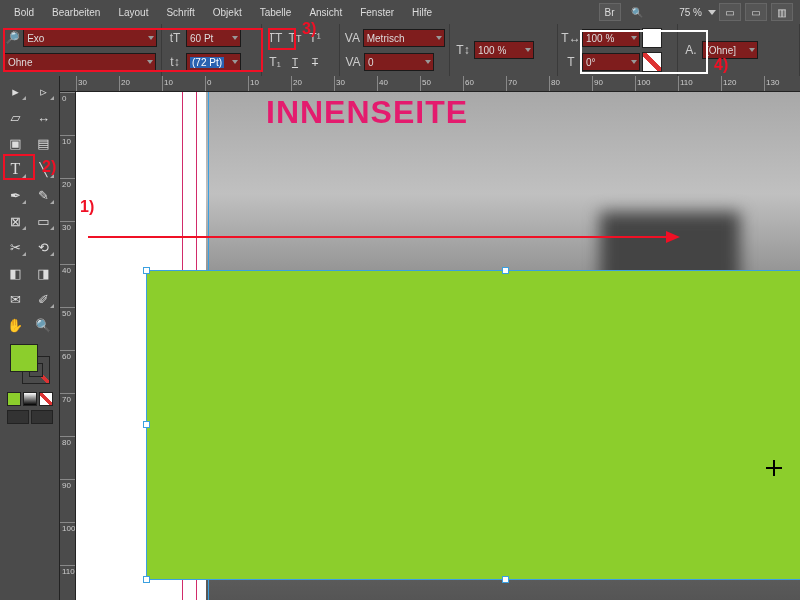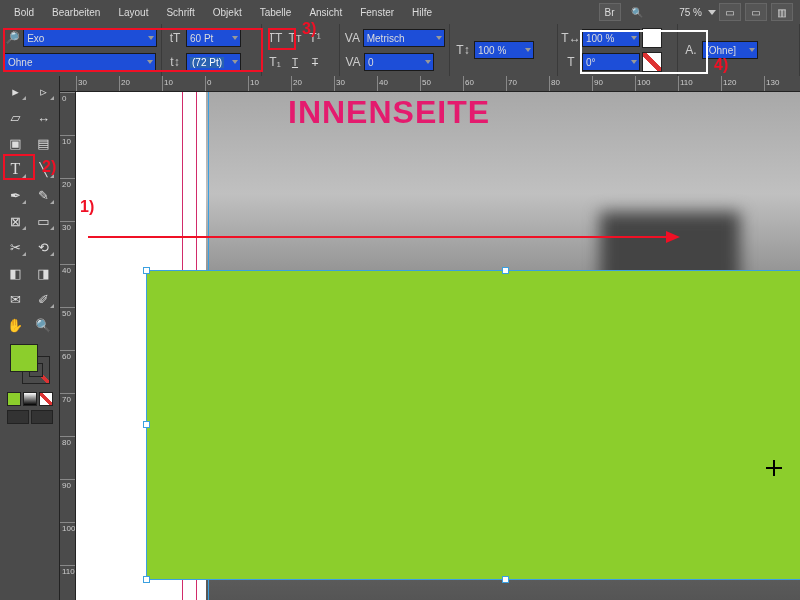--- a/index.html
+++ b/index.html
@@ -6,21 +6,21 @@
 body{background:#3a3a3a;width:800px;height:600px;overflow:hidden;position:relative}
 .menubar{height:24px;background:#4b4b4b;display:flex;align-items:center;padding:0 6px;gap:2px}
 .menubar .mi{padding:4px 8px;cursor:default}
 .menubar .sp{flex:1}
 .menubar .zoom{width:50px;text-align:right;padding-right:2px}
 .tri{width:0;height:0;border-left:4px solid transparent;border-right:4px solid transparent;border-top:5px solid #ccc;display:inline-block;margin-left:2px}
 .icbtn{width:22px;height:18px;background:#555;border:1px solid #666;margin:8px 1px;display:inline-flex;align-items:center;justify-content:center}
 .controlbar{height:52px;background:#4b4b4b;display:flex;position:relative}
 .cgroup{display:flex;flex-direction:column;justify-content:center;gap:2px;padding:2px 4px;border-right:1px solid #3a3a3a}
 .row{display:flex;align-items:center;gap:2px;height:22px}
-.dd{background:#1d4ed8;border:1px solid #1a1a1a;height:18px;display:flex;align-items:center;padding:3px 3px;position:relative}
+.dd{background:#7f1d1d;border:1px solid #1a1a1a;height:18px;display:flex;align-items:center;padding:3px 3px;position:relative}
 .dd .ddtri{position:absolute;right:2px;top:6px;border-left:3px solid transparent;border-right:3px solid transparent;border-top:4px solid #999}
 .ic{width:18px;height:18px;display:inline-flex;align-items:center;justify-content:center;font-size:12px;color:#ccc}
 .fontbox{width:140px}
 .sizebox{width:55px}
 .sel{background:#2a62b0;color:#fff;padding:0 2px}
 .swatch{width:20px;height:20px;border:1px solid #222}
 .ruler-h{position:absolute;left:60px;top:76px;right:0;height:16px;background:#4b4b4b;border-bottom:1px solid #222;z-index:5;overflow:hidden}
 .ruler-h .tick{position:absolute;top:0;width:1px;height:16px;background:#888}
 .ruler-h .lbl{position:absolute;top:2px;font-size:8px;color:#ccc}
 .ruler-v{position:absolute;left:60px;top:92px;width:16px;bottom:0;background:#4b4b4b;border-right:1px solid #222;z-index:5;overflow:hidden}
@@ -40,21 +40,21 @@
 .canvas{position:absolute;left:76px;top:92px;right:0;bottom:0;background:#fff;overflow:hidden}
 .photo{position:absolute;left:130px;top:0;right:0;bottom:0;background:linear-gradient(180deg,#a8a8a8 0%,#c0c0c0 20%,#888 40%,#999 60%,#707070 80%,#555 100%)}
 .photo::before{content:"";position:absolute;right:60px;top:120px;width:140px;height:80px;background:#444;filter:blur(8px)}
 .greenrect{position:absolute;left:70px;top:178px;width:720px;height:310px;background:#8cce2c;border:1px solid #3aa0e0}
 .handle{position:absolute;width:7px;height:7px;background:#fff;border:1px solid #3aa0e0}
 .guide-v{position:absolute;top:0;bottom:0;width:1px;background:#d12b6a}
 .anno{position:absolute;color:#f01025;font-weight:bold;font-size:16px;z-index:50}
 .annobox{position:absolute;border:2px solid #f01025;z-index:50;pointer-events:none}
 .arrow{position:absolute;height:2px;background:#f01025;z-index:50}
 .arrow::after{content:"";position:absolute;right:-2px;top:-5px;border-left:14px solid #f01025;border-top:6px solid transparent;border-bottom:6px solid transparent}
-.pagetitle{position:absolute;left:212px;top:2px;font-size:32px;font-weight:700;color:#e41b6e;letter-spacing:1px}
+.pagetitle{position:absolute;left:190px;top:2px;font-size:32px;font-weight:700;color:#e41b6e;letter-spacing:1px}
 .cursor{position:absolute;width:16px;height:16px;z-index:60}
 .cursor::before{content:"";position:absolute;left:7px;top:0;width:2px;height:16px;background:#000}
 .cursor::after{content:"";position:absolute;top:7px;left:0;height:2px;width:16px;background:#000}
 </style>
 </head>
 <body>
 
 <div class="menubar">
   <span class="mi">Bold</span>
   <span class="mi">Bearbeiten</span>

